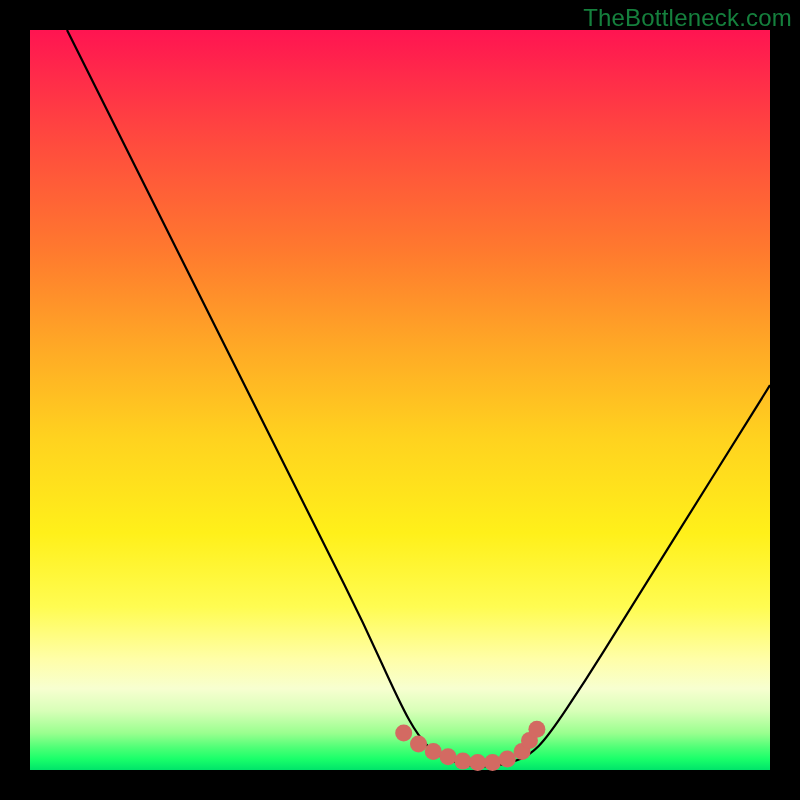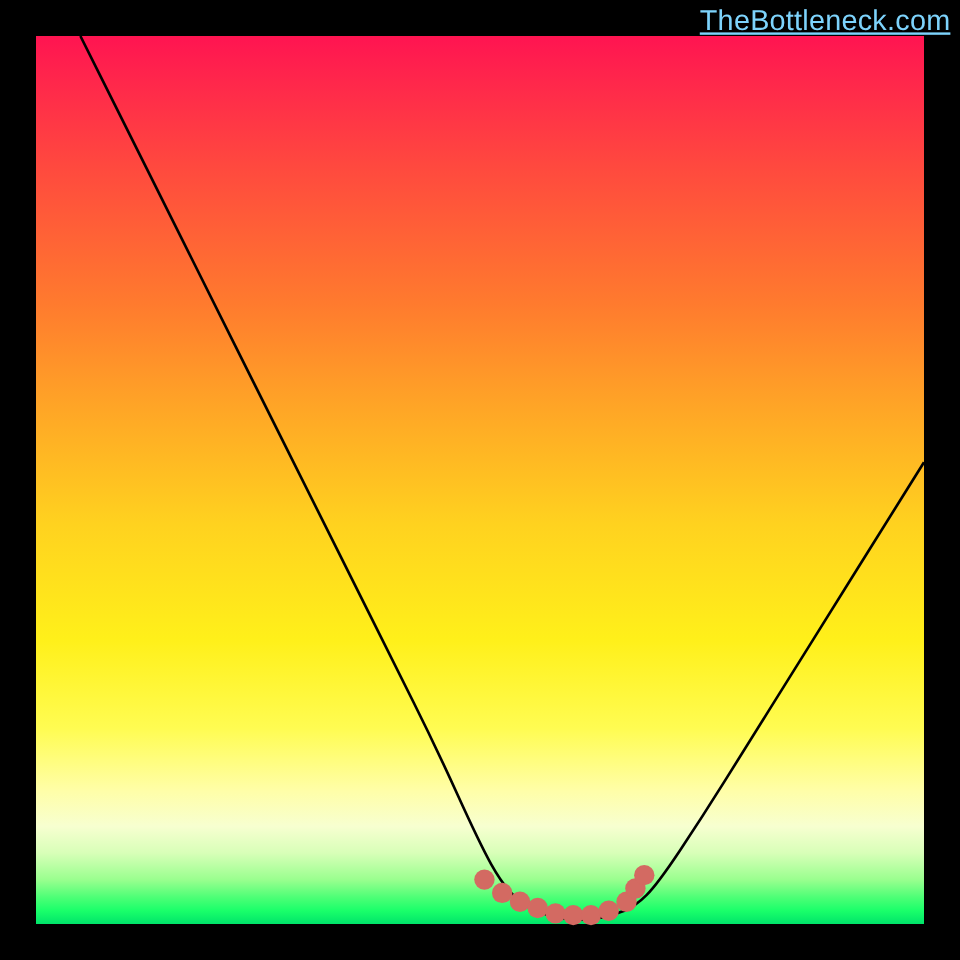--- a/index.html
+++ b/index.html
@@ -40,26 +40,25 @@
       #9aff8f 95%,
       #4dff76 97%,
       #1aff6a 98.5%,
       #00e46a 100%
     );
   }
   .watermark {
     position: absolute;
     top: 4px;
     right: 8px;
-    color: #7dd3fc;
+    color: #15803d;
     font-size: 24px;
     letter-spacing: 0.2px;
     font-weight: 400;
     user-select: none;
-    text-decoration: underline;
   }
   svg.curve {
     position: absolute;
     left: 0; top: 0;
     width: 740px; height: 740px;
     overflow: visible;
   }
 </style>
 </head>
 <body>

